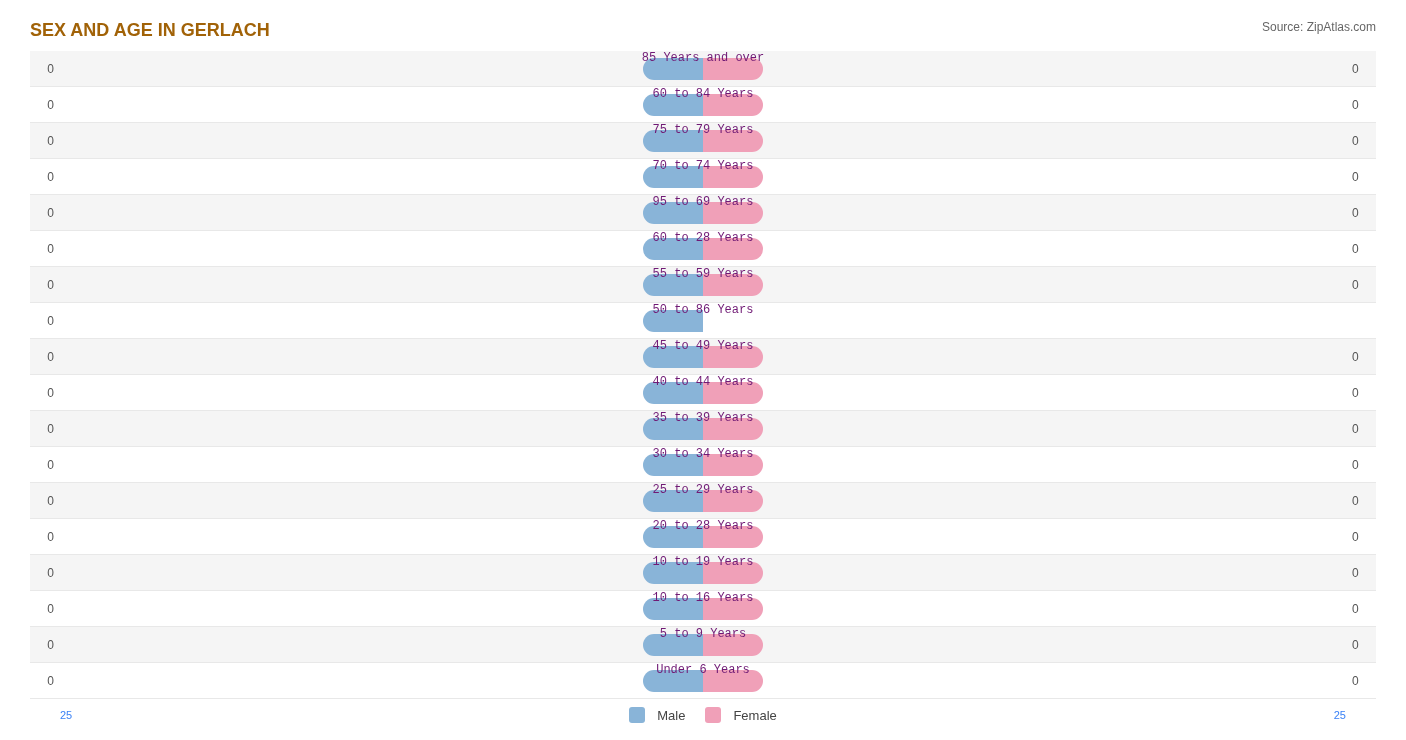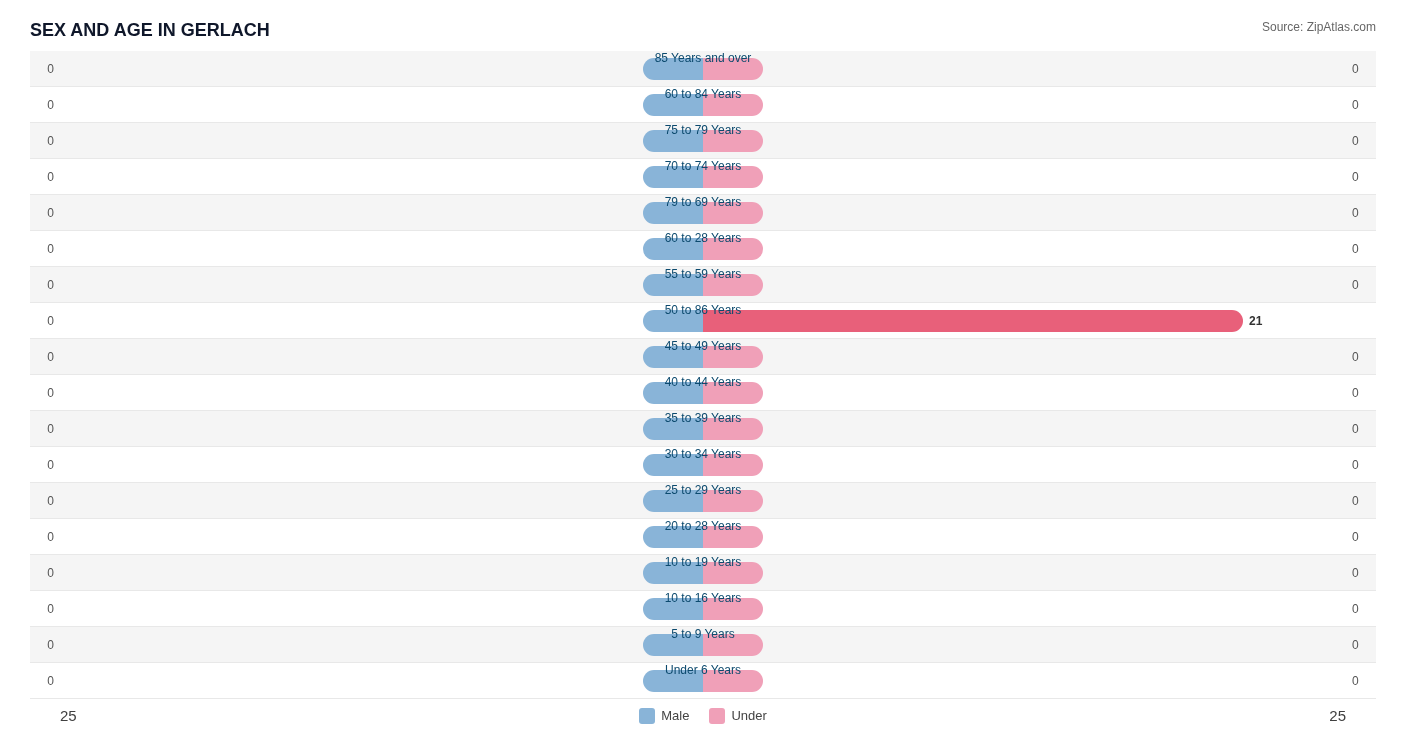--- a/index.html
+++ b/index.html
@@ -7,21 +7,21 @@
       font-family: Arial, sans-serif;
       background: #fff;
       width: 1406px;
       min-height: 740px;
       position: relative;
       padding: 20px 30px 40px 30px;
     }
     .chart-title {
       font-size: 18px;
       font-weight: 600;
-      color: #0f172a;
+      color: #a16207;
       margin-bottom: 0;
     }
     .source {
       position: absolute;
       top: 20px;
       right: 30px;
       font-size: 12px;
       color: #666;
     }
     .chart-area {
@@ -58,24 +58,25 @@
       align-items: center;
       justify-content: center;
       position: absolute;
       left: 50%;
       transform: translateX(-50%);
       z-index: 2;
       pointer-events: none;
     }
     .row-label {
       font-size: 12px;
-      color: #0c4a6e;
+      color: #701a75;
       white-space: nowrap;
       padding: 0 6px;
       background: transparent;
+      font-family: Liberation Mono, monospace;
     }
     .left-bar-wrap {
       position: absolute;
       right: 50%;
       top: 50%;
       transform: translateY(-50%);
       display: flex;
       justify-content: flex-end;
       align-items: center;
     }
@@ -120,34 +121,34 @@
       padding-left: 6px;
     }
     .chart-footer {
       display: flex;
       justify-content: space-between;
       align-items: center;
       margin-top: 8px;
       padding: 0 30px;
     }
     .axis-label {
-      font-size: 15px;
-      color: #404040;
+      font-size: 11px;
+      color: #3b82f6;
     }
     .legend {
       display: flex;
       align-items: center;
       gap: 20px;
       font-size: 13px;
       color: #444;
     }
     .legend-item {
       display: flex;
       align-items: center;
-      gap: 6px;
+      gap: 12px;
     }
     .legend-box-blue {
       width: 16px;
       height: 16px;
       background: #89b4d8;
       border-radius: 3px;
     }
     .legend-box-pink {
       width: 16px;
       height: 16px;
@@ -239,21 +240,21 @@
       <div class="left-value">0</div>
       <div class="bar-container">
         <div class="bar-inner-wrap">
           <div class="left-bar-wrap">
             <div class="bar-blue"></div>
           </div>
           <div class="right-bar-wrap">
             <div class="bar-pink" style="width: 60px;"></div>
           </div>
           <div class="center-label-area">
-            <span class="row-label">79 to 69 Years</span>
+            <span class="row-label">95 to 69 Years</span>
           </div>
         </div>
       </div>
       <div class="right-value">0</div>
     </div>
     <div class="bar-row">
       <div class="left-value">0</div>
       <div class="bar-container">
         <div class="bar-inner-wrap">
           <div class="left-bar-wrap">
@@ -285,24 +286,20 @@
         </div>
       </div>
       <div class="right-value">0</div>
     </div>
     <div class="bar-row">
       <div class="left-value">0</div>
       <div class="bar-container">
         <div class="bar-inner-wrap">
           <div class="left-bar-wrap">
             <div class="bar-blue"></div>
-          </div>
-          <div class="right-bar-wrap">
-            <div class="bar-pink-long" style="width: 540px;"></div>
-            <span class="right-value-inline">21</span>
           </div>
           <div class="center-label-area">
             <span class="row-label">50 to 86 Years</span>
           </div>
         </div>
       </div>
       <div class="right-value"></div>
     </div>
     <div class="bar-row">
       <div class="left-value">0</div>
@@ -478,17 +475,17 @@
 
 <div class="chart-footer">
   <span class="axis-label">25</span>
   <div class="legend">
     <div class="legend-item">
       <div class="legend-box-blue"></div>
       <span>Male</span>
     </div>
     <div class="legend-item">
       <div class="legend-box-pink"></div>
-      <span>Under</span>
+      <span>Female</span>
     </div>
   </div>
   <span class="axis-label">25</span>
 </div>
 
 </body></html>

